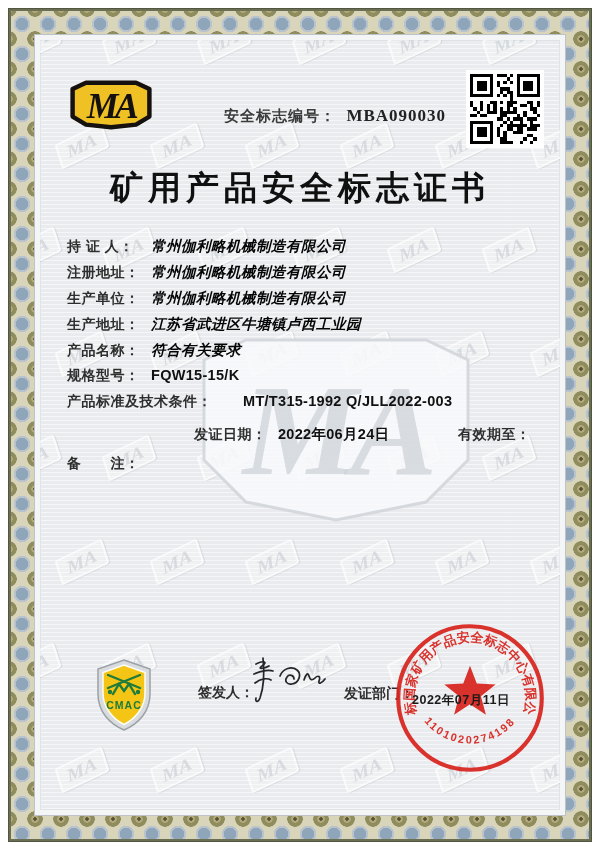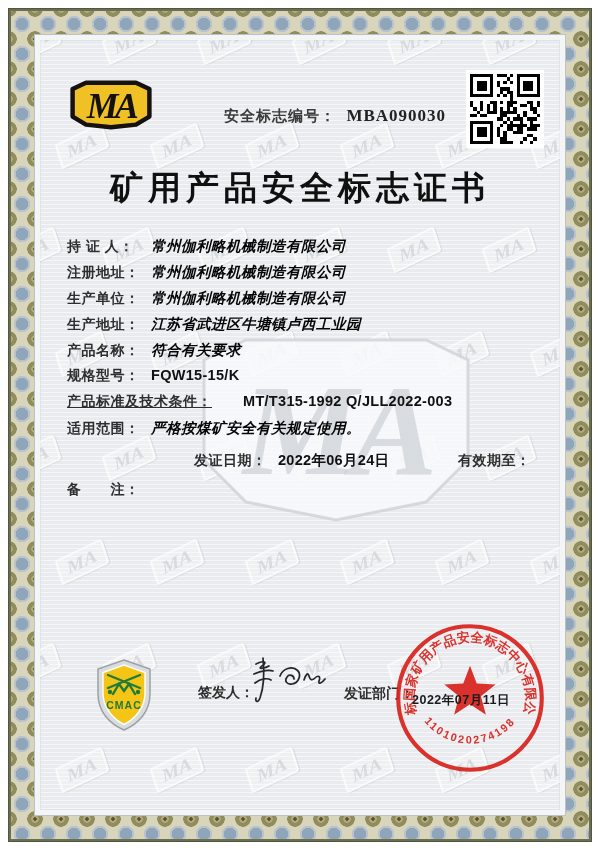--- a/index.html
+++ b/index.html
@@ -32,21 +32,21 @@
   .certno .val{font:600 17px "Liberation Serif",serif;color:#222;letter-spacing:1px;margin-left:6px;}
   .qr-box{position:absolute;left:426px;top:30px;width:78px;height:78px;background:#fff;padding:0;}
   .qr-box svg{position:absolute;inset:4px;}
   
   .title{position:absolute;left:0;right:0;top:126px;margin:0;text-align:center;
     font:900 33px "Liberation Serif",serif;color:#101010;letter-spacing:5px;}
   
   .fields{position:absolute;left:27px;right:18px;top:197px;}
   .frow{display:flex;align-items:baseline;height:26px;line-height:26px;}
   .frow .lbl{width:84px;flex:0 0 84px;font:600 14px "Liberation Sans",sans-serif;color:#2e2e2e;letter-spacing:.5px;}
-  .frow.wide .lbl{width:176px;flex:0 0 176px;text-decoration:underline;}
+  .frow.wide .lbl{width:176px;flex:0 0 176px;}
   .script{font:italic 700 14.5px "Liberation Serif",serif;color:#050505;letter-spacing:.5px;}
   .boldval{font:700 14.5px "Liberation Sans",sans-serif;color:#111;letter-spacing:.3px;}
   .daterow{margin-top:6px;justify-content:flex-end;}
   .remarkrow{margin-top:4px;}
   
   .statement{position:absolute;left:22px;right:22px;top:522px;margin:0;
     font:italic 700 13.5px "Liberation Serif",serif;color:#121212;line-height:19.5px;
     text-align:justify;text-indent:2em;letter-spacing:.4px;}
   
   .cmac{position:absolute;left:54px;top:618px;}
@@ -287,24 +287,20 @@
           <span class="script">符合有关要求</span>
         </div>
         <div class="frow">
           <span class="lbl">规格型号：</span>
           <span class="boldval">FQW15-15/K</span>
         </div>
         <div class="frow wide">
           <span class="lbl">产品标准及技术条件：</span>
           <span class="boldval">MT/T315-1992 Q/JLL2022-003</span>
         </div>
-        <div class="frow">
-          <span class="lbl">适用范围：</span>
-          <span class="script">严格按煤矿安全有关规定使用。</span>
-        </div>
         <div class="frow daterow">
           <span class="lbl">发证日期：</span>
           <span class="boldval" style="width:160px;flex:0 0 160px;">2022年06月24日</span>
           <span class="lbl" style="margin-left:20px;">有效期至：</span>
         </div>
         <div class="frow remarkrow">
           <span class="lbl">备　　注：</span>
         </div>
       </div>
 

